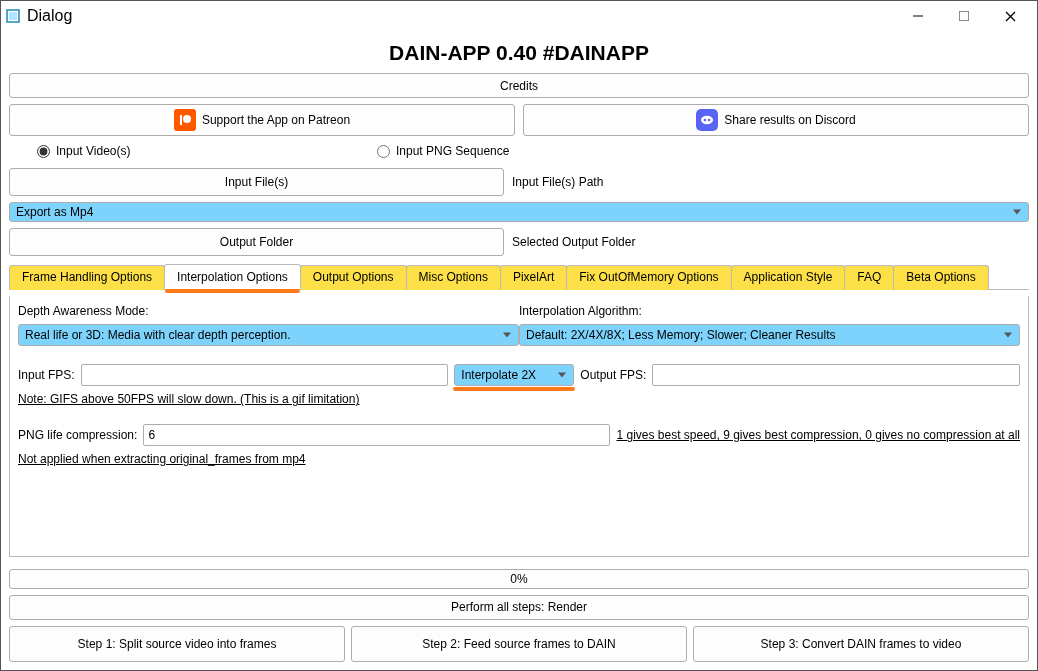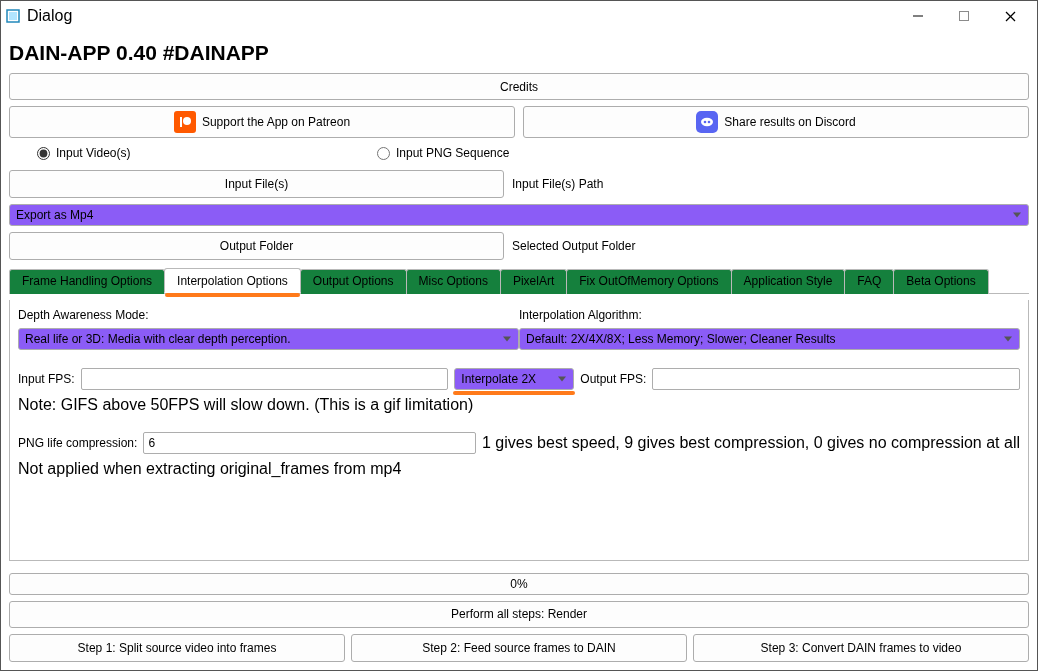--- a/index.html
+++ b/index.html
@@ -4,51 +4,51 @@
 <style>
 * { box-sizing: border-box; margin: 0; padding: 0; }
 body { font-family: "Segoe UI", Tahoma, sans-serif; font-size: 12px; background: #fff; color: #000; }
 .window { width: 1038px; height: 671px; border: 1px solid #555; display: flex; flex-direction: column; position: relative; }
 .titlebar { height: 30px; display: flex; align-items: center; padding: 0 4px; background: #fff; }
 .titlebar .appicon { width: 16px; height: 16px; margin-right: 6px; display:flex;align-items:center;justify-content:center;}
 .titlebar .title { font-size: 16px; }
 .titlebar .spacer { flex: 1; }
 .winbtn { width: 46px; height: 30px; display: flex; align-items: center; justify-content: center; color: #222; }
 .client { flex: 1; padding: 6px 8px 8px 8px; display: flex; flex-direction: column; gap: 6px; overflow:hidden;}
-h1.app-title { font-size: 21px; font-weight: 700; text-align: left; margin: 4px 0 2px 0; font-family: "Segoe UI", Arial, sans-serif; }
+h1.app-title { font-size: 21px; font-weight: 700; text-align: center; margin: 4px 0 2px 0; font-family: "Segoe UI", Arial, sans-serif; }
 .btn { border: 1px solid #adadad; background: #fdfdfd; border-radius: 3px; padding: 3px 8px; font-size: 12px; text-align: center; cursor: default; display:flex; align-items:center; justify-content:center; gap:6px; height:28px;}
 .btn.full { width: 100%; }
 .hrow { display: flex; gap: 8px; }
 .hrow > .btn { flex: 1; height: 32px; }
 .patreon-icon { width:22px; height:22px; background:#ff5900; border-radius:3px; display:flex; align-items:center; justify-content:center; color:#fff; font-weight:bold; font-size:14px; }
 .discord-icon { width:22px; height:22px; background:#5865F2; border-radius:5px; display:flex;align-items:center;justify-content:center;color:#fff;}
 .radio-row { display: flex; padding: 2px 4px 4px 4px; }
 .radio-row label { display:flex; align-items:center; gap:6px; font-size:12px;padding-left:24px; }
 .radio-row .r1 { flex: 0 0 340px; }
 .radio-row .r2 { flex: 0 0 340px; }
 .radio-row .r3 { flex: 1; }
 .row-split { display:flex; align-items:center; gap:0; }
 .row-split .left { flex:0 0 495px; }
 .row-split .right { flex:1; padding-left: 8px; font-size:12px; display:flex; align-items:center; }
-.select { border:1px solid #adadad; background:#8b5cf6; border-radius:3px; padding:2px 22px 2px 6px; font-size:12px; position:relative; height:22px; display:flex; align-items:center; width:100%;}
+.select { border:1px solid #adadad; background:#7dd3fc; border-radius:3px; padding:2px 22px 2px 6px; font-size:12px; position:relative; height:22px; display:flex; align-items:center; width:100%;}
 .select::after { content:""; position:absolute; right:7px; top:50%; width:0;height:0;border-left:4px solid transparent;border-right:4px solid transparent;border-top:5px solid #555; transform:translateY(-50%);}
 .select.small { width:auto; }
 .tabs { display:flex; border-bottom:1px solid #b9b9b9; margin-top:2px;}
-.tab { border:1px solid #b9b9b9; border-bottom:none; padding:4px 12px; font-size:12px; background:#15803d; margin-right:-1px; border-radius:3px 3px 0 0; position:relative; top:1px; cursor:default;}
+.tab { border:1px solid #b9b9b9; border-bottom:none; padding:4px 12px; font-size:12px; background:#fde047; margin-right:-1px; border-radius:3px 3px 0 0; position:relative; top:1px; cursor:default;}
 .tab.active { background:#fff; border-bottom:1px solid #fff; z-index:2; top:0px; padding-top:5px;}
 .tab-underline { position:absolute; left:0; right:0; bottom:-5px; height:4px; background:#ff7a1a; border-radius:2px;}
 .panel { border:1px solid #b9b9b9; border-top:none; padding:8px 8px 8px 8px; flex:0 0 auto; height: 261px; display:flex; flex-direction:column; gap:6px;}
 .field-row { display:flex; align-items:center; }
 .field-row > .col { flex:1; display:flex; flex-direction:column; gap:4px;}
 .label { font-size:12px; }
 .input { border:1px solid #adadad; background:#fff; border-radius:2px; height:22px; padding:2px 4px; font-size:12px; flex:1;}
-.note { font-size:16px; color:#000; }
+.note { font-size:12px; color:#000;text-decoration:underline; }
 .progress { border:1px solid #adadad; border-radius:3px; height:22px; display:flex; align-items:center; justify-content:center; font-size:12px; background:#fdfdfd;}
 .bottom-split { display:flex; gap:6px; }
-.bottom-split .btn { flex:1; height:28px; }
+.bottom-split .btn { flex:1; height:36px; }
 .select-underline { position:absolute; left:-2px; right:-2px; bottom:-6px; height:4px; background:#ff7a1a; border-radius:2px;}
 .spacer-flex { flex:1; }
 input[type=radio]{ width:13px; height:13px; accent-color:#333;}
 </style>
 </head>
 <body>
 
 <div class="window">
   <div class="titlebar">
     <span class="appicon">

